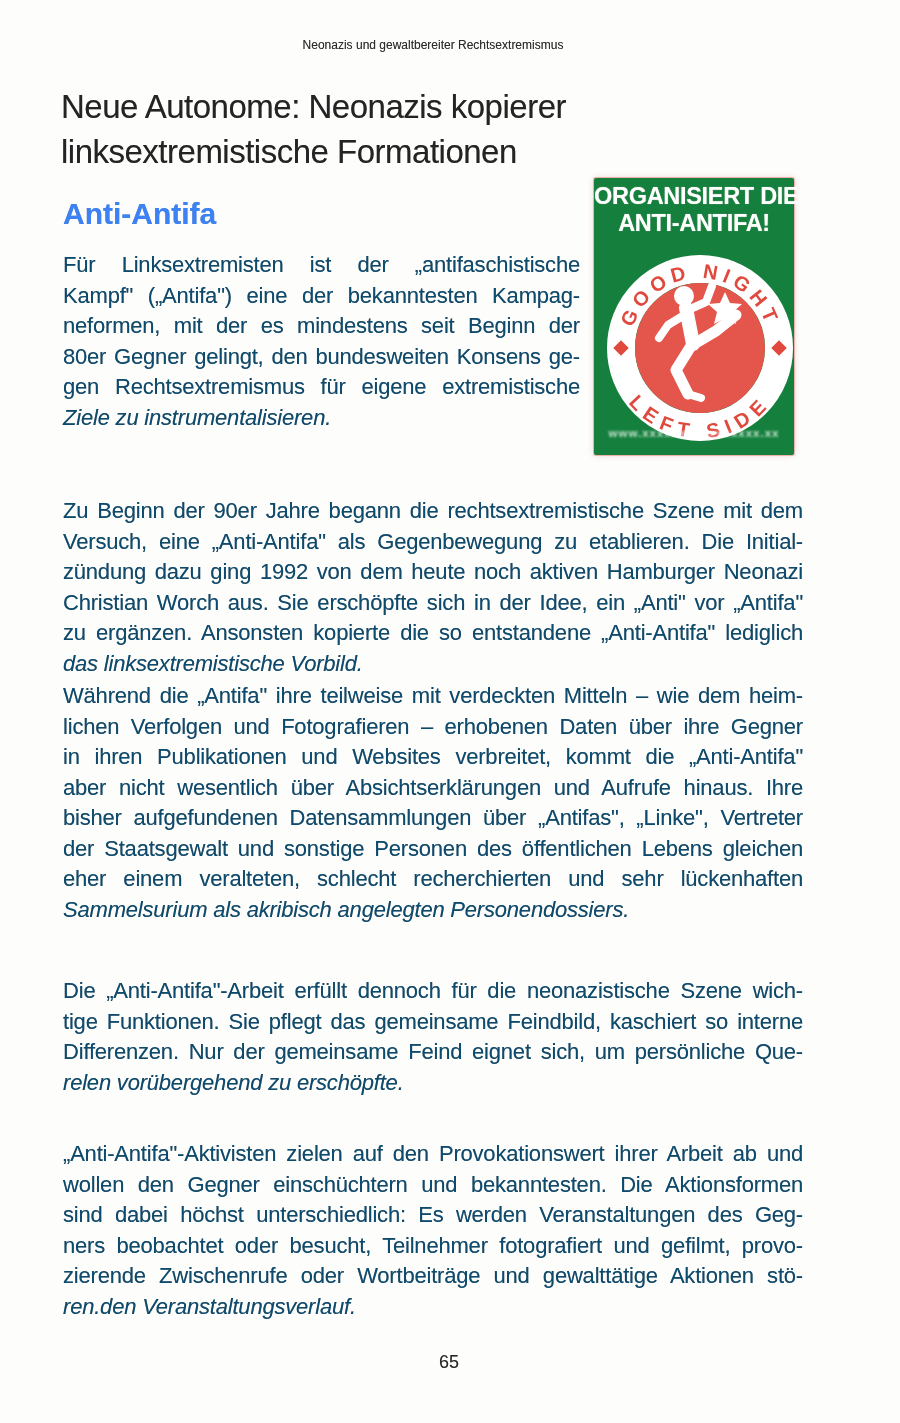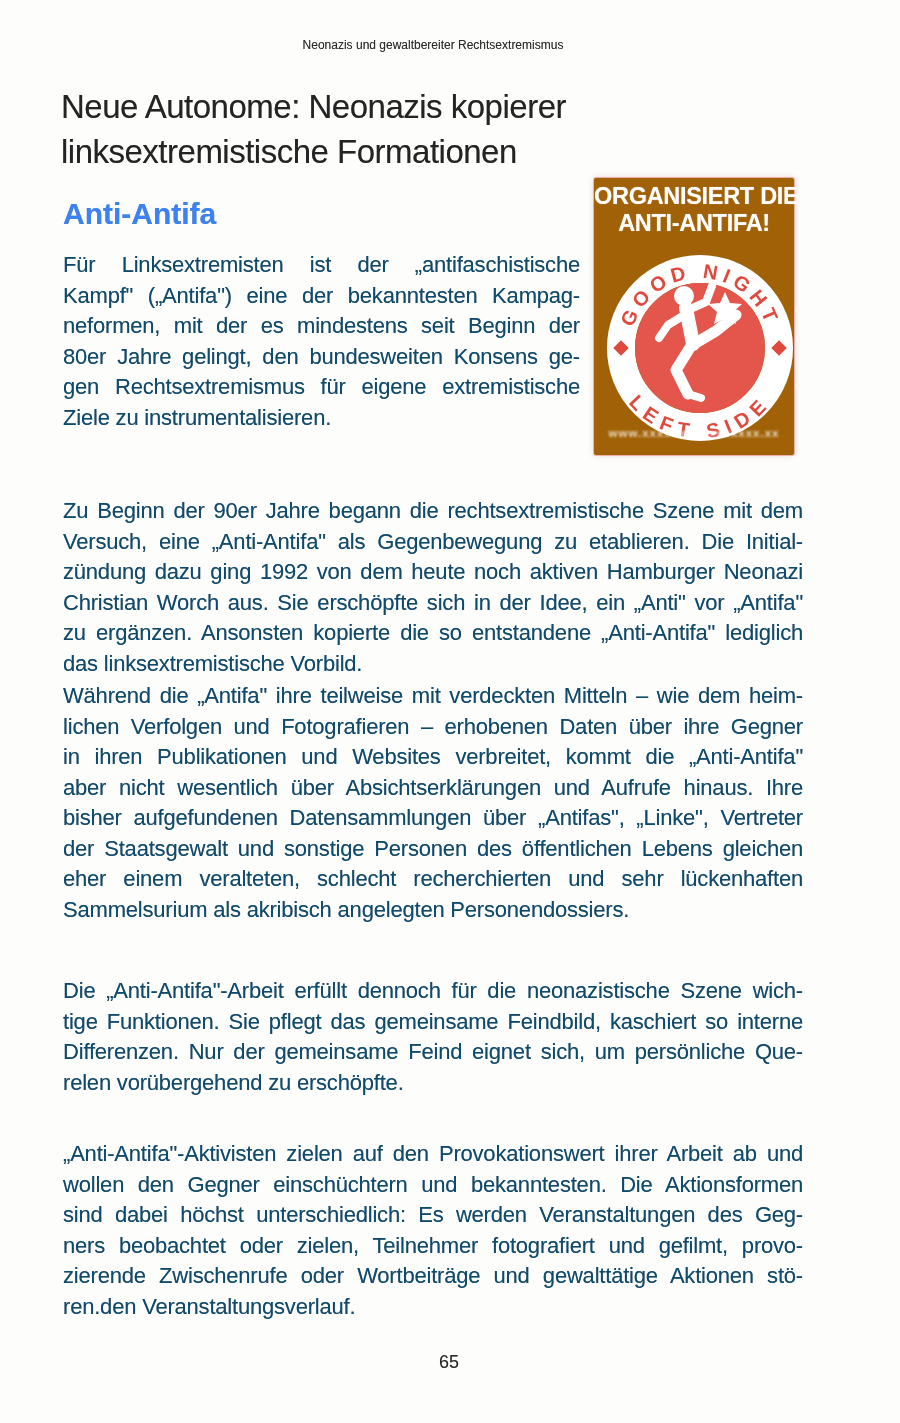--- a/index.html
+++ b/index.html
@@ -22,35 +22,35 @@
     font-size:33px;line-height:45px;letter-spacing:-.5px;
     color:#242424;font-weight:400;
   }
   .section-heading{
     position:absolute;left:63px;top:197px;
     font-size:30px;color:#3b82f6;font-weight:700;
   }
   .para{position:absolute;left:63px;width:740px;
     font-size:22px;line-height:30.5px;color:#0c4a6e;letter-spacing:-.2px;}
   .para .tline{text-align:justify;text-align-last:justify;white-space:nowrap;}
-  .para .tline.tlast{text-align-last:left;}
+  .para .tline.tlast{text-align-last:left;font-style:italic;}
   #p1{top:250px;width:517px;}
   #p2{top:496px;}
   #p3{top:681px;}
   #p4{top:976px;}
   #p5{top:1139px;}
   .page-number{
     position:absolute;left:79px;top:1352px;width:740px;
     text-align:center;font-size:18px;color:#2a2a2a;
   }
 
   
   .sticker{
     position:absolute;left:594px;top:178px;width:200px;height:277px;
-    background:#a16207;border-radius:2px;
+    background:#15803d;border-radius:2px;
     box-shadow:0 0 0 1px rgba(224,74,63,.35), 0 0 6px rgba(180,60,50,.25);
   }
   .sticker-head{
     position:absolute;left:0;top:5px;width:100%;
     font-weight:700;font-size:23.5px;line-height:26.5px;color:#fff;
     letter-spacing:-.3px;
     text-shadow:0 0 1px rgba(255,235,230,.6);
   }
   .sticker-head .tline{text-align:center;text-align-last:center;white-space:nowrap;}
   .sticker-logo{position:absolute;left:2px;top:66px;}
@@ -72,21 +72,21 @@
     <div>Neue Autonome: Neonazis kopierer</div>
     <div>linksextremistische Formationen</div>
   </div>
 
   <div class="section-heading ink">Anti-Antifa</div>
 
   <div class="para ink" id="p1">
       <div class="tline">Für Linksextremisten ist der „antifaschistische</div>
       <div class="tline">Kampf" („Antifa") eine der bekanntesten Kampag-</div>
       <div class="tline">neformen, mit der es mindestens seit Beginn der</div>
-      <div class="tline">80er Jahre gelingt, den bundesweiten Konsens ge-</div>
+      <div class="tline">80er Gegner gelingt, den bundesweiten Konsens ge-</div>
       <div class="tline">gen Rechtsextremismus für eigene extremistische</div>
       <div class="tline tlast">Ziele zu instrumentalisieren.</div>
     </div>
   <div class="para ink" id="p2">
       <div class="tline">Zu Beginn der 90er Jahre begann die rechtsextremistische Szene mit dem</div>
       <div class="tline">Versuch, eine „Anti-Antifa" als Gegenbewegung zu etablieren. Die Initial-</div>
       <div class="tline">zündung dazu ging 1992 von dem heute noch aktiven Hamburger Neonazi</div>
       <div class="tline">Christian Worch aus. Sie erschöpfte sich in der Idee, ein „Anti" vor „Antifa"</div>
       <div class="tline">zu ergänzen. Ansonsten kopierte die so entstandene „Anti-Antifa" lediglich</div>
       <div class="tline tlast">das linksextremistische Vorbild.</div>
@@ -104,21 +104,21 @@
   <div class="para ink" id="p4">
       <div class="tline">Die „Anti-Antifa"-Arbeit erfüllt dennoch für die neonazistische Szene wich-</div>
       <div class="tline">tige Funktionen. Sie pflegt das gemeinsame Feindbild, kaschiert so interne</div>
       <div class="tline">Differenzen. Nur der gemeinsame Feind eignet sich, um persönliche Que-</div>
       <div class="tline tlast">relen vorübergehend zu erschöpfte.</div>
     </div>
   <div class="para ink" id="p5">
       <div class="tline">„Anti-Antifa"-Aktivisten zielen auf den Provokationswert ihrer Arbeit ab und</div>
       <div class="tline">wollen den Gegner einschüchtern und bekanntesten. Die Aktionsformen</div>
       <div class="tline">sind dabei höchst unterschiedlich: Es werden Veranstaltungen des Geg-</div>
-      <div class="tline">ners beobachtet oder zielen, Teilnehmer fotografiert und gefilmt, provo-</div>
+      <div class="tline">ners beobachtet oder besucht, Teilnehmer fotografiert und gefilmt, provo-</div>
       <div class="tline">zierende Zwischenrufe oder Wortbeiträge und gewalttätige Aktionen stö-</div>
       <div class="tline tlast">ren.den Veranstaltungsverlauf.</div>
     </div>
 
   <div class="sticker">
     <div class="sticker-head">
         <div class="tline">ORGANISIERT DIE</div>
         <div class="tline tlast">ANTI-ANTIFA!</div>
       </div>
 

